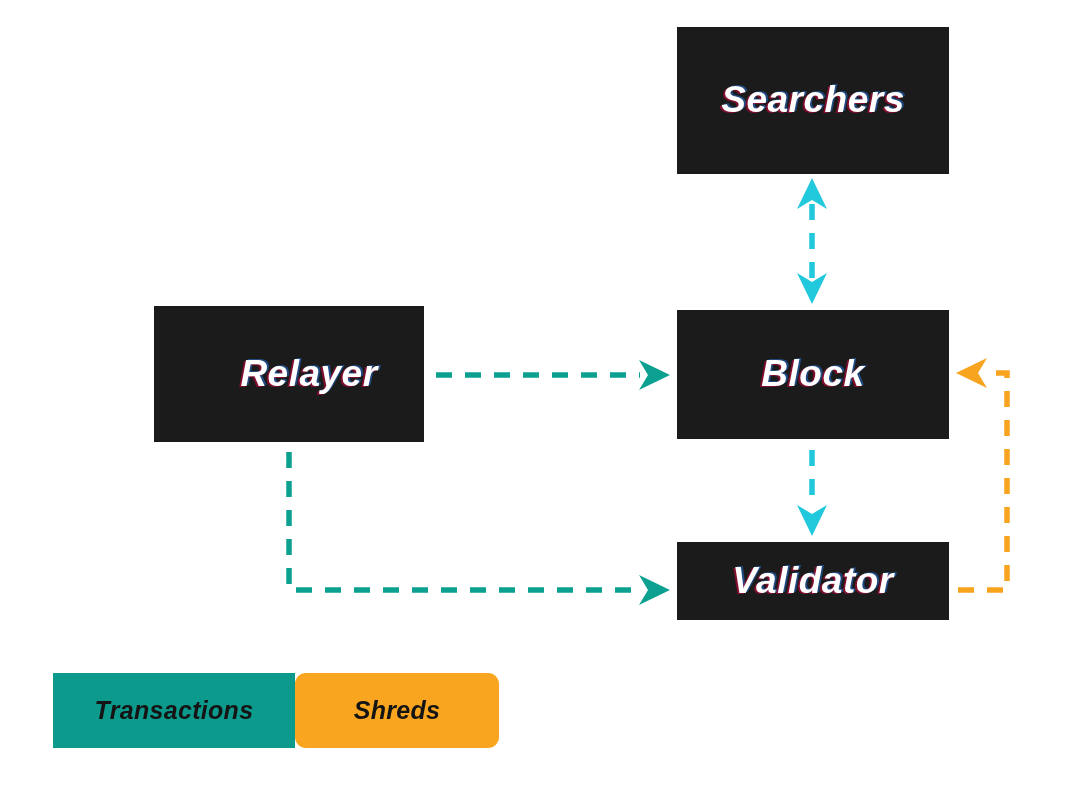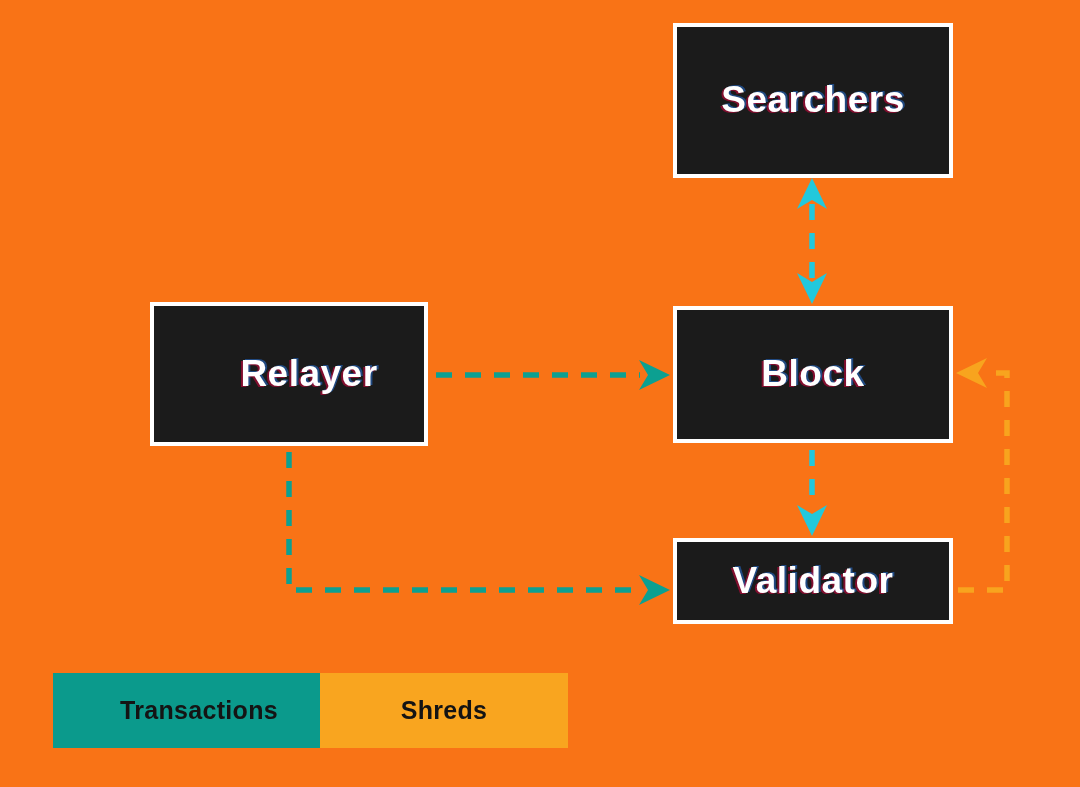--- a/index.html
+++ b/index.html
@@ -1,21 +1,22 @@
 <!DOCTYPE html>
 <html style="--teal: #0CA091; --cyan: #22C8DC; --orange: #F8A41E; --box_border: #FFFFFF; --box_text: #FFFFFF; --legend_text: #141414;"><head>
 <meta charset="utf-8">
 <style>
   html,body{margin:0;padding:0;background:#101010;}
   .stage{
     position:relative;
     width:1080px;height:787px;
-    background:#f97316;
+    background:#ffffff;
     overflow:hidden;
     font-family:"Liberation Sans", sans-serif;
+    font-style:italic;
   }
   .node{
     position:absolute;
     border:4px solid #FFFFFF;
     box-sizing:border-box;
     display:flex;
     flex-direction:column;
     align-items:center;
     justify-content:center;
     background:#1B1B1B;
@@ -65,21 +66,21 @@
     display:flex;
     align-items:center;
     justify-content:center;
     color:#141414;
     font-size:25px;
     font-weight:bold;
     letter-spacing:0.3px;
   }
   #legend-transactions{width:242px;}
   #legend-txs-bundles {width:240px;}
-  #legend-shreds      {width:248px;}
+  #legend-shreds      {width:204px;border-radius:11px;}
 </style>
 </head>
 <body>
 
 <div class="stage">
 
   <svg class="edges" viewBox="0 0 1080 787" aria-hidden="true">
 
     <g>
       <line class="edge-line edge-cyan" x1="812" y1="204" x2="812" y2="280"></line>
@@ -118,21 +119,21 @@
 
   <div class="node" id="node-block-engine">
     <div class="node-label">Block</div>
   </div>
 
   <div class="node" id="node-validator">
     <div class="node-label">Validator</div>
   </div>
 
   <div class="legend">
-    <div class="legend-item" id="legend-transactions" style="background: rgb(11, 154, 140); padding-left: 25px;">
+    <div class="legend-item" id="legend-transactions" style="background: rgb(11, 154, 140);">
       <span>Transactions</span>
     </div>
     <div class="legend-item" id="legend-shreds" style="background: rgb(249, 165, 31);">
       <span>Shreds</span>
     </div>
   </div>
 
 </div>
 
 </body></html>

